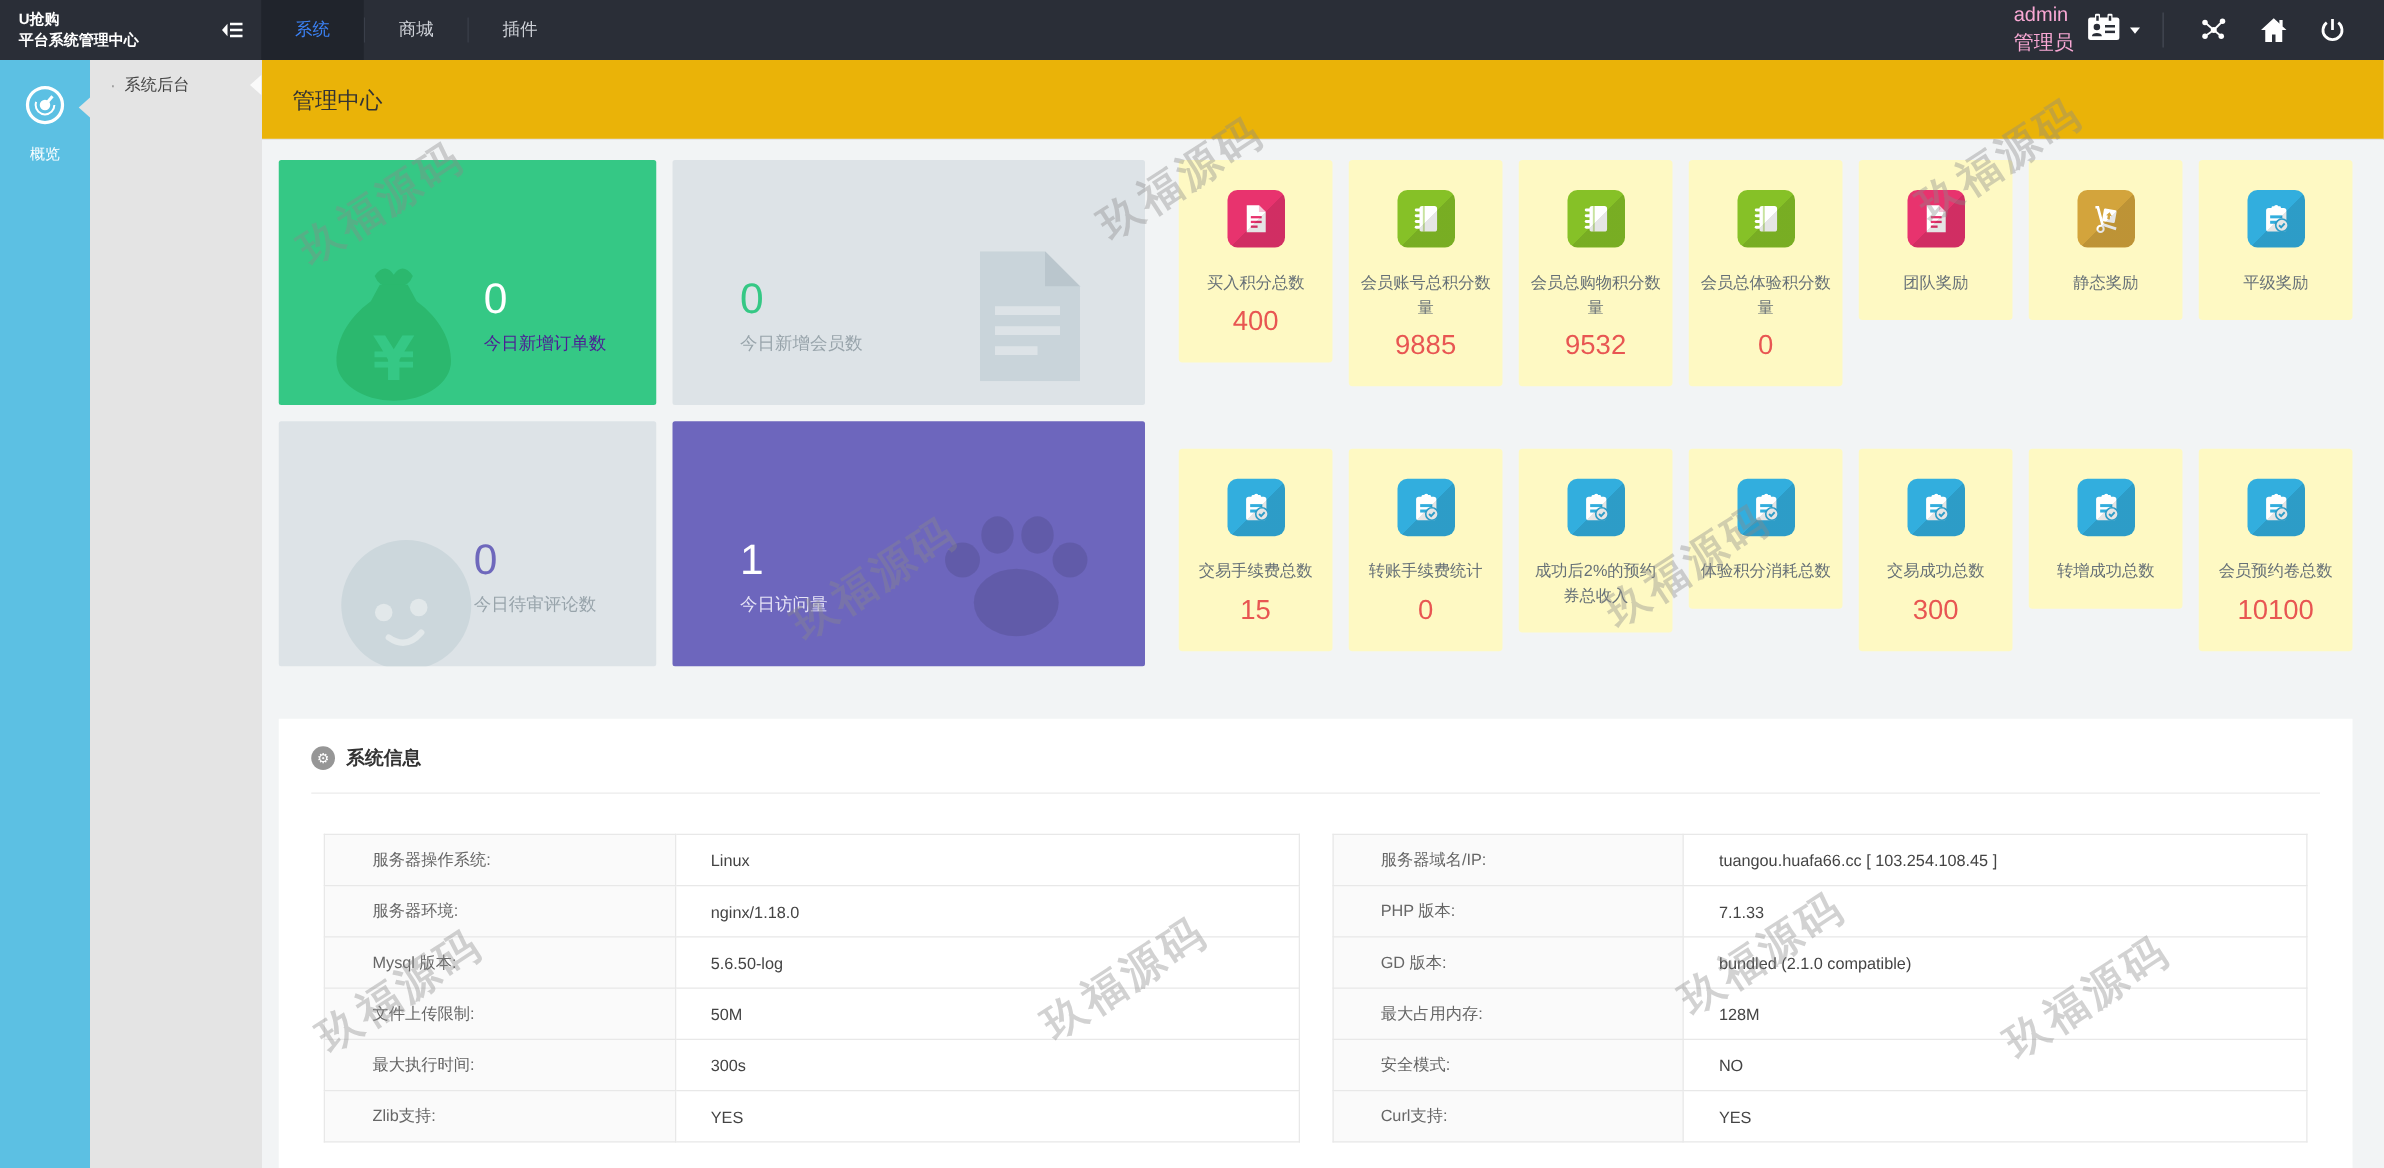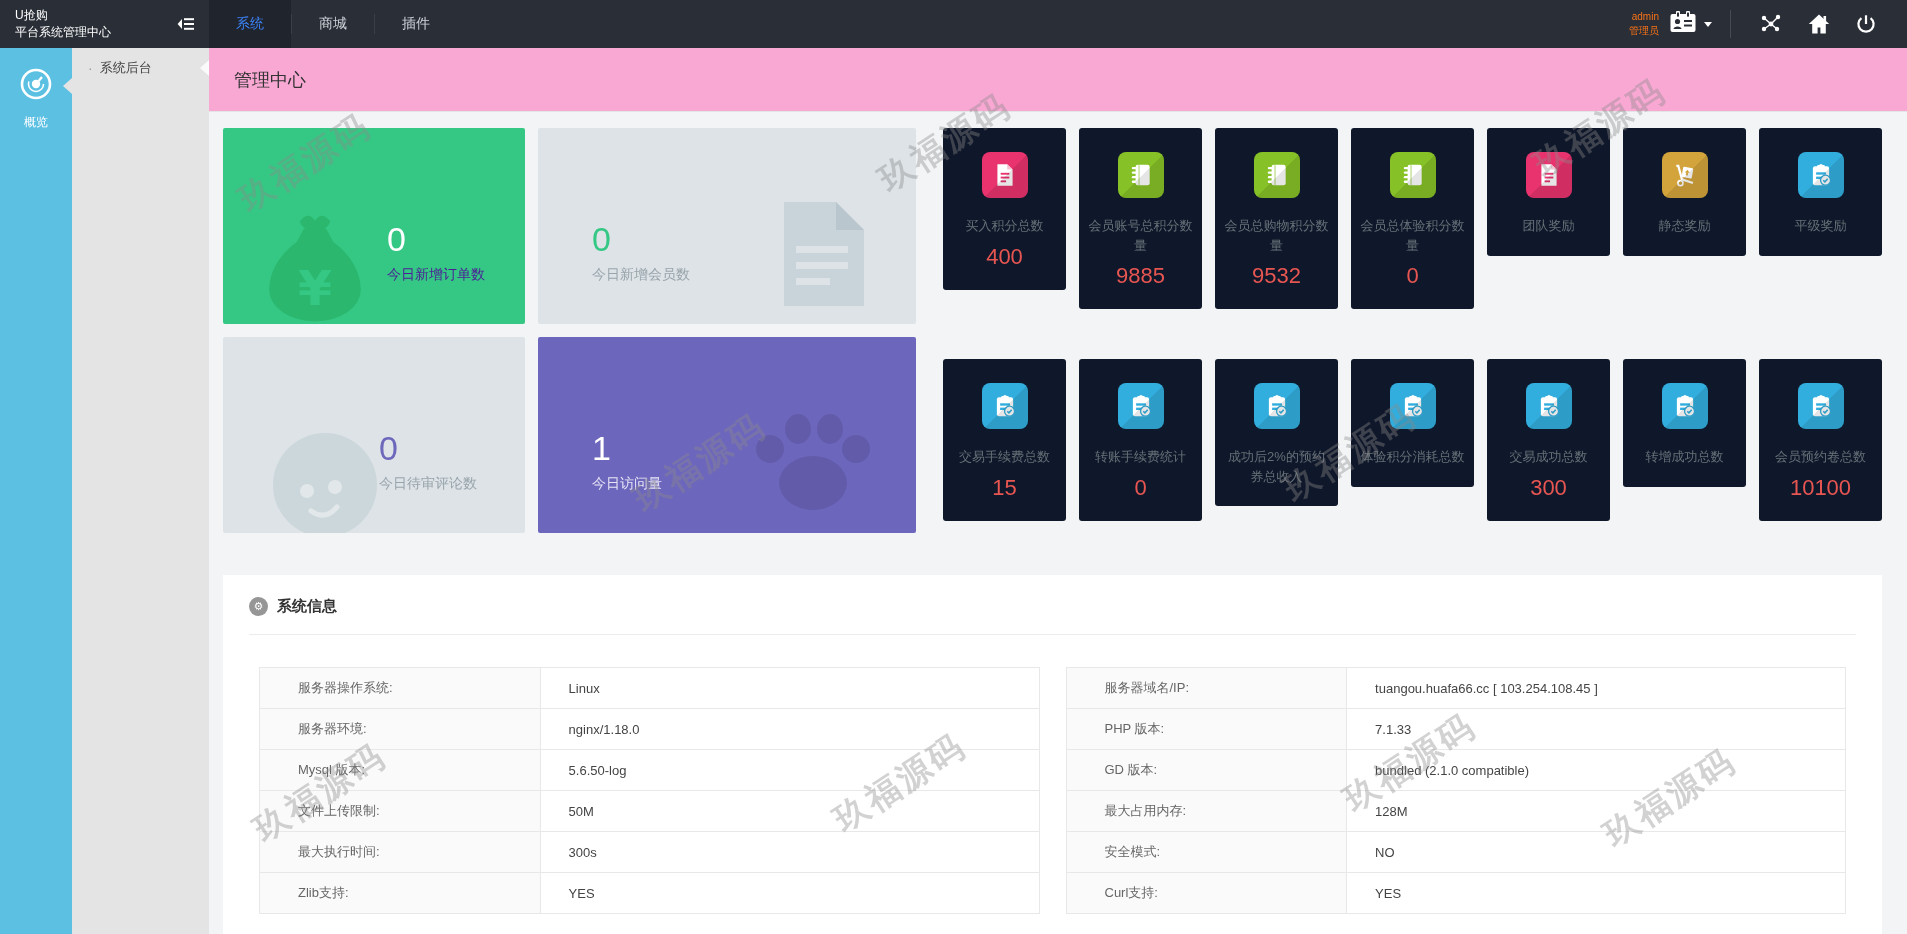--- a/index.html
+++ b/index.html
@@ -4,29 +4,29 @@
 <style>
   * { margin:0; padding:0; box-sizing:border-box; }
   html,body { width:1907px; height:934px; overflow:hidden; background:#f2f4f5;
     font-family:"Liberation Sans","DejaVu Sans",sans-serif; }
 
   
   .topbar { position:fixed; top:0; left:0; width:1907px; height:48px; background:#2a2e37;
     display:flex; align-items:stretch; z-index:50; }
   .logo-block { width:209px; display:flex; align-items:center; justify-content:space-between;
     padding:0 14px 0 15px; background:#2a2e37; }
-  .logo-text { color:#fff; font-size:12px; font-weight:normal; line-height:1.45; }
+  .logo-text { color:#fff; font-size:12px; font-weight:bold; line-height:1.45; }
   .menu-toggle { cursor:pointer; display:flex; align-items:center; }
   .nav { display:flex; align-items:stretch; }
   .nav-item { display:flex; align-items:center; padding:0 27px; color:#cfd2d8; font-size:14px;
     cursor:pointer; position:relative; }
   .nav-item.active { background:#20242c; color:#3b82f6; }
   .nav-sep { width:1px; background:#3a3f4a; margin:14px 0; }
   .topbar-right { margin-left:auto; display:flex; align-items:center; padding-right:18px; }
-  .user-name { color:#f97316; font-size:10px; text-align:right; line-height:1.4; margin-right:10px; }
+  .user-name { color:#f9a8d4; font-size:16px; text-align:left; line-height:1.4; margin-right:10px; }
   .user-menu { display:flex; align-items:center; cursor:pointer; }
   .caret { width:0; height:0; border-left:4px solid transparent; border-right:4px solid transparent;
     border-top:5px solid #fff; margin-left:7px; }
   .tb-divider { width:1px; height:28px; background:#454a55; margin:0 16px 0 18px; }
   .tb-icon { padding:0 12px; display:flex; align-items:center; cursor:pointer; }
 
   
   .sidebar { position:fixed; top:48px; left:0; width:72px; height:886px; background:#5cc0e3; z-index:40; }
   .side-item { padding-top:18px; text-align:center; color:#fff; position:relative; cursor:pointer; }
   .side-item .lbl { display:block; font-size:12px; margin-top:8px; }
@@ -34,21 +34,21 @@
     border-top:8px solid transparent; border-bottom:8px solid transparent; border-right:9px solid #e4e4e4; }
   .submenu { position:fixed; top:48px; left:72px; width:137px; height:886px; background:#e4e4e4; z-index:40; }
   .submenu-item { height:40px; display:flex; align-items:center; padding-left:16px; font-size:13px;
     color:#444; cursor:pointer; position:relative; }
   .submenu-item .dot { color:#9a9a9a; margin-right:7px; font-size:14px; }
   .sub-notch { position:absolute; right:0; top:12px; width:0; height:0;
     border-top:8px solid transparent; border-bottom:8px solid transparent; border-right:9px solid #fafafa; }
 
   
   .content { position:absolute; top:48px; left:209px; width:1698px; }
-  .title-bar { height:64px; background:#f9a8d4; border-bottom:1px solid #e4e4e4;
+  .title-bar { height:64px; background:#eab308; border-bottom:1px solid #e4e4e4;
     display:flex; align-items:center; padding-left:25px; }
   .page-title { font-size:18px; color:#333; font-weight:normal; }
 
   .cards-wrap { display:flex; gap:27px; padding:16px 25px 0 14px; }
   .big-grid { width:693px; flex:none; display:grid; grid-template-columns:302px 378px;
     grid-auto-rows:196px; gap:13px; }
   .big-card { border-radius:2px; position:relative; overflow:hidden; }
   .bc-green { background:#35c885; }
   .bc-gray  { background:#dde3e7; }
   .bc-purple{ background:#6d66bd; }
@@ -56,21 +56,21 @@
   .bc-text .num { font-size:34px; line-height:1; }
   .bc-text .lab { font-size:14px; margin-top:10px; }
   .bc1 .bc-text { right:40px; } .bc1 .lab { color:#4c1d95; } .bc1 .num { color:#fff; }
   .bc2 .bc-text { left:54px; }  .bc2 .lab { color:#98a4ab; } .bc2 .num { color:#35c885; }
   .bc3 .bc-text { right:48px; } .bc3 .lab { color:#98a4ab; } .bc3 .num { color:#6e68bc; }
   .bc4 .bc-text { left:54px; }  .bc4 .lab { color:#e6e4f6; } .bc4 .num { color:#fff; }
   .bc-icon { position:absolute; }
 
   .small-grid { flex:1; display:grid; grid-template-columns:repeat(7,1fr); column-gap:13px;
     row-gap:38px; align-items:start; }
-  .s-card { background:#0f172a; border-radius:3px; text-align:center; padding:24px 8px 20px; }
+  .s-card { background:#fef9c3; border-radius:3px; text-align:center; padding:24px 8px 20px; }
   .s-icon { width:46px; height:46px; border-radius:8px; margin:0 auto; position:relative;
     display:flex; align-items:center; justify-content:center; overflow:hidden; }
   .s-icon::after { content:""; position:absolute; inset:0;
     background:linear-gradient(135deg, rgba(0,0,0,0) 52%, rgba(0,0,0,0.10) 52%); }
   .ic-pink { background:#e8336e; } .ic-green { background:#86c127; }
   .ic-yellow { background:#d3a43c; } .ic-blue { background:#32aede; }
   .s-label { font-size:13px; color:#667077; line-height:1.5; margin-top:18px; min-height:19px; }
   .s-value { font-size:22px; color:#e85652; margin-top:8px; }
   .s-value:empty { display:none; }
 

